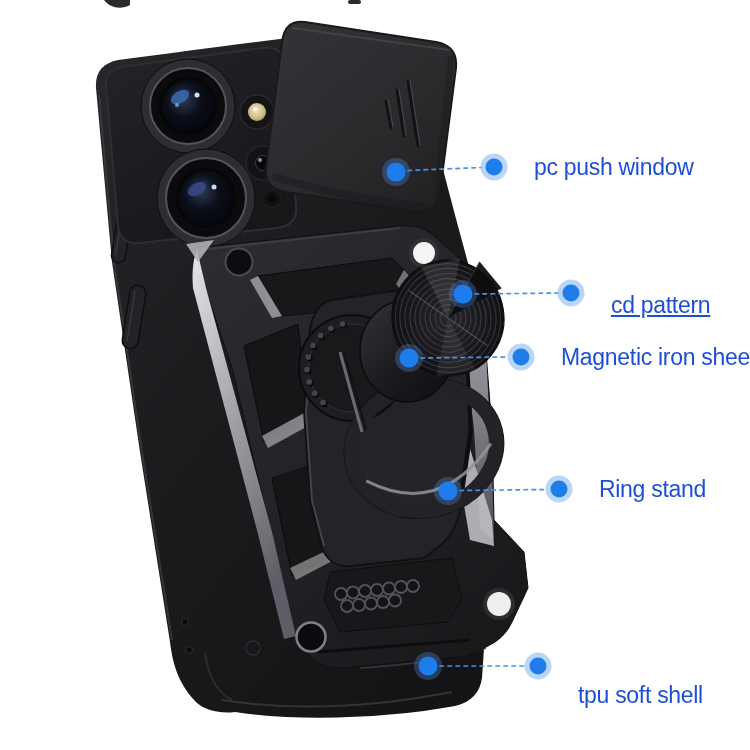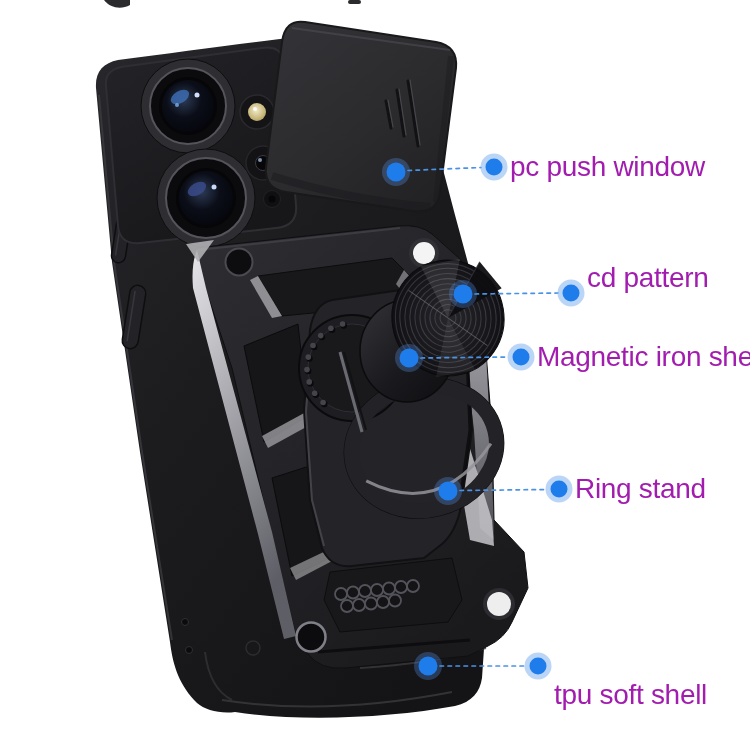--- a/index.html
+++ b/index.html
@@ -1,26 +1,27 @@
 <!DOCTYPE html>
 <html><head>
 <meta charset="utf-8">
 <style>
   html,body{margin:0;padding:0;}
   body{font-family:"Liberation Sans", sans-serif;}
   .stage{position:relative;width:750px;height:750px;background:#ffffff;overflow:hidden;}
   .art{position:absolute;left:0;top:0;}
   .callout-label{
     position:absolute;
-    font-size:28px;
+    font-size:23px;
     line-height:30px;
     letter-spacing:-0.3px;
-    color:#a21caf;
+    color:#1d4ed8;
     white-space:nowrap;
     user-select:none;
+    margin-left:24px;
   }
 </style>
 </head>
 <body>
 
 <div class="stage">
 
   <svg class="art" width="750" height="750" viewBox="0 0 750 750">
     <defs>
       <linearGradient id="gCase" x1="0" y1="0" x2="0.75" y2="1">
@@ -326,18 +327,18 @@
         <circle cx="428" cy="666" r="14" fill="#5a96eb" opacity="0.3"></circle>
           <circle cx="428" cy="666" r="9.5" fill="#1f7ceb"></circle>
         <line x1="440" y1="666" x2="525" y2="666" stroke="#4a92e6" stroke-width="1.7" stroke-dasharray="3.5 4.5" stroke-linecap="round"></line>
         <circle cx="538" cy="666" r="13.5" fill="#82b2ef" opacity="0.55"></circle>
           <circle cx="538" cy="666" r="8.5" fill="#1f7ceb"></circle>
       </g>
     </g>
   </svg>
 
   <div class="callout-label" style="left:510px;top:152px;">pc push window</div>
-  <div class="callout-label" style="left:587px;top:263px;">cd pattern</div>
+  <div class="callout-label" style="left:587px;top:290px;text-decoration:underline;">cd pattern</div>
   <div class="callout-label" style="left:537px;top:342px;">Magnetic iron sheet</div>
   <div class="callout-label" style="left:575px;top:474px;">Ring stand</div>
   <div class="callout-label" style="left:554px;top:680px;">tpu soft shell</div>
 
 </div>
 
 </body></html>

